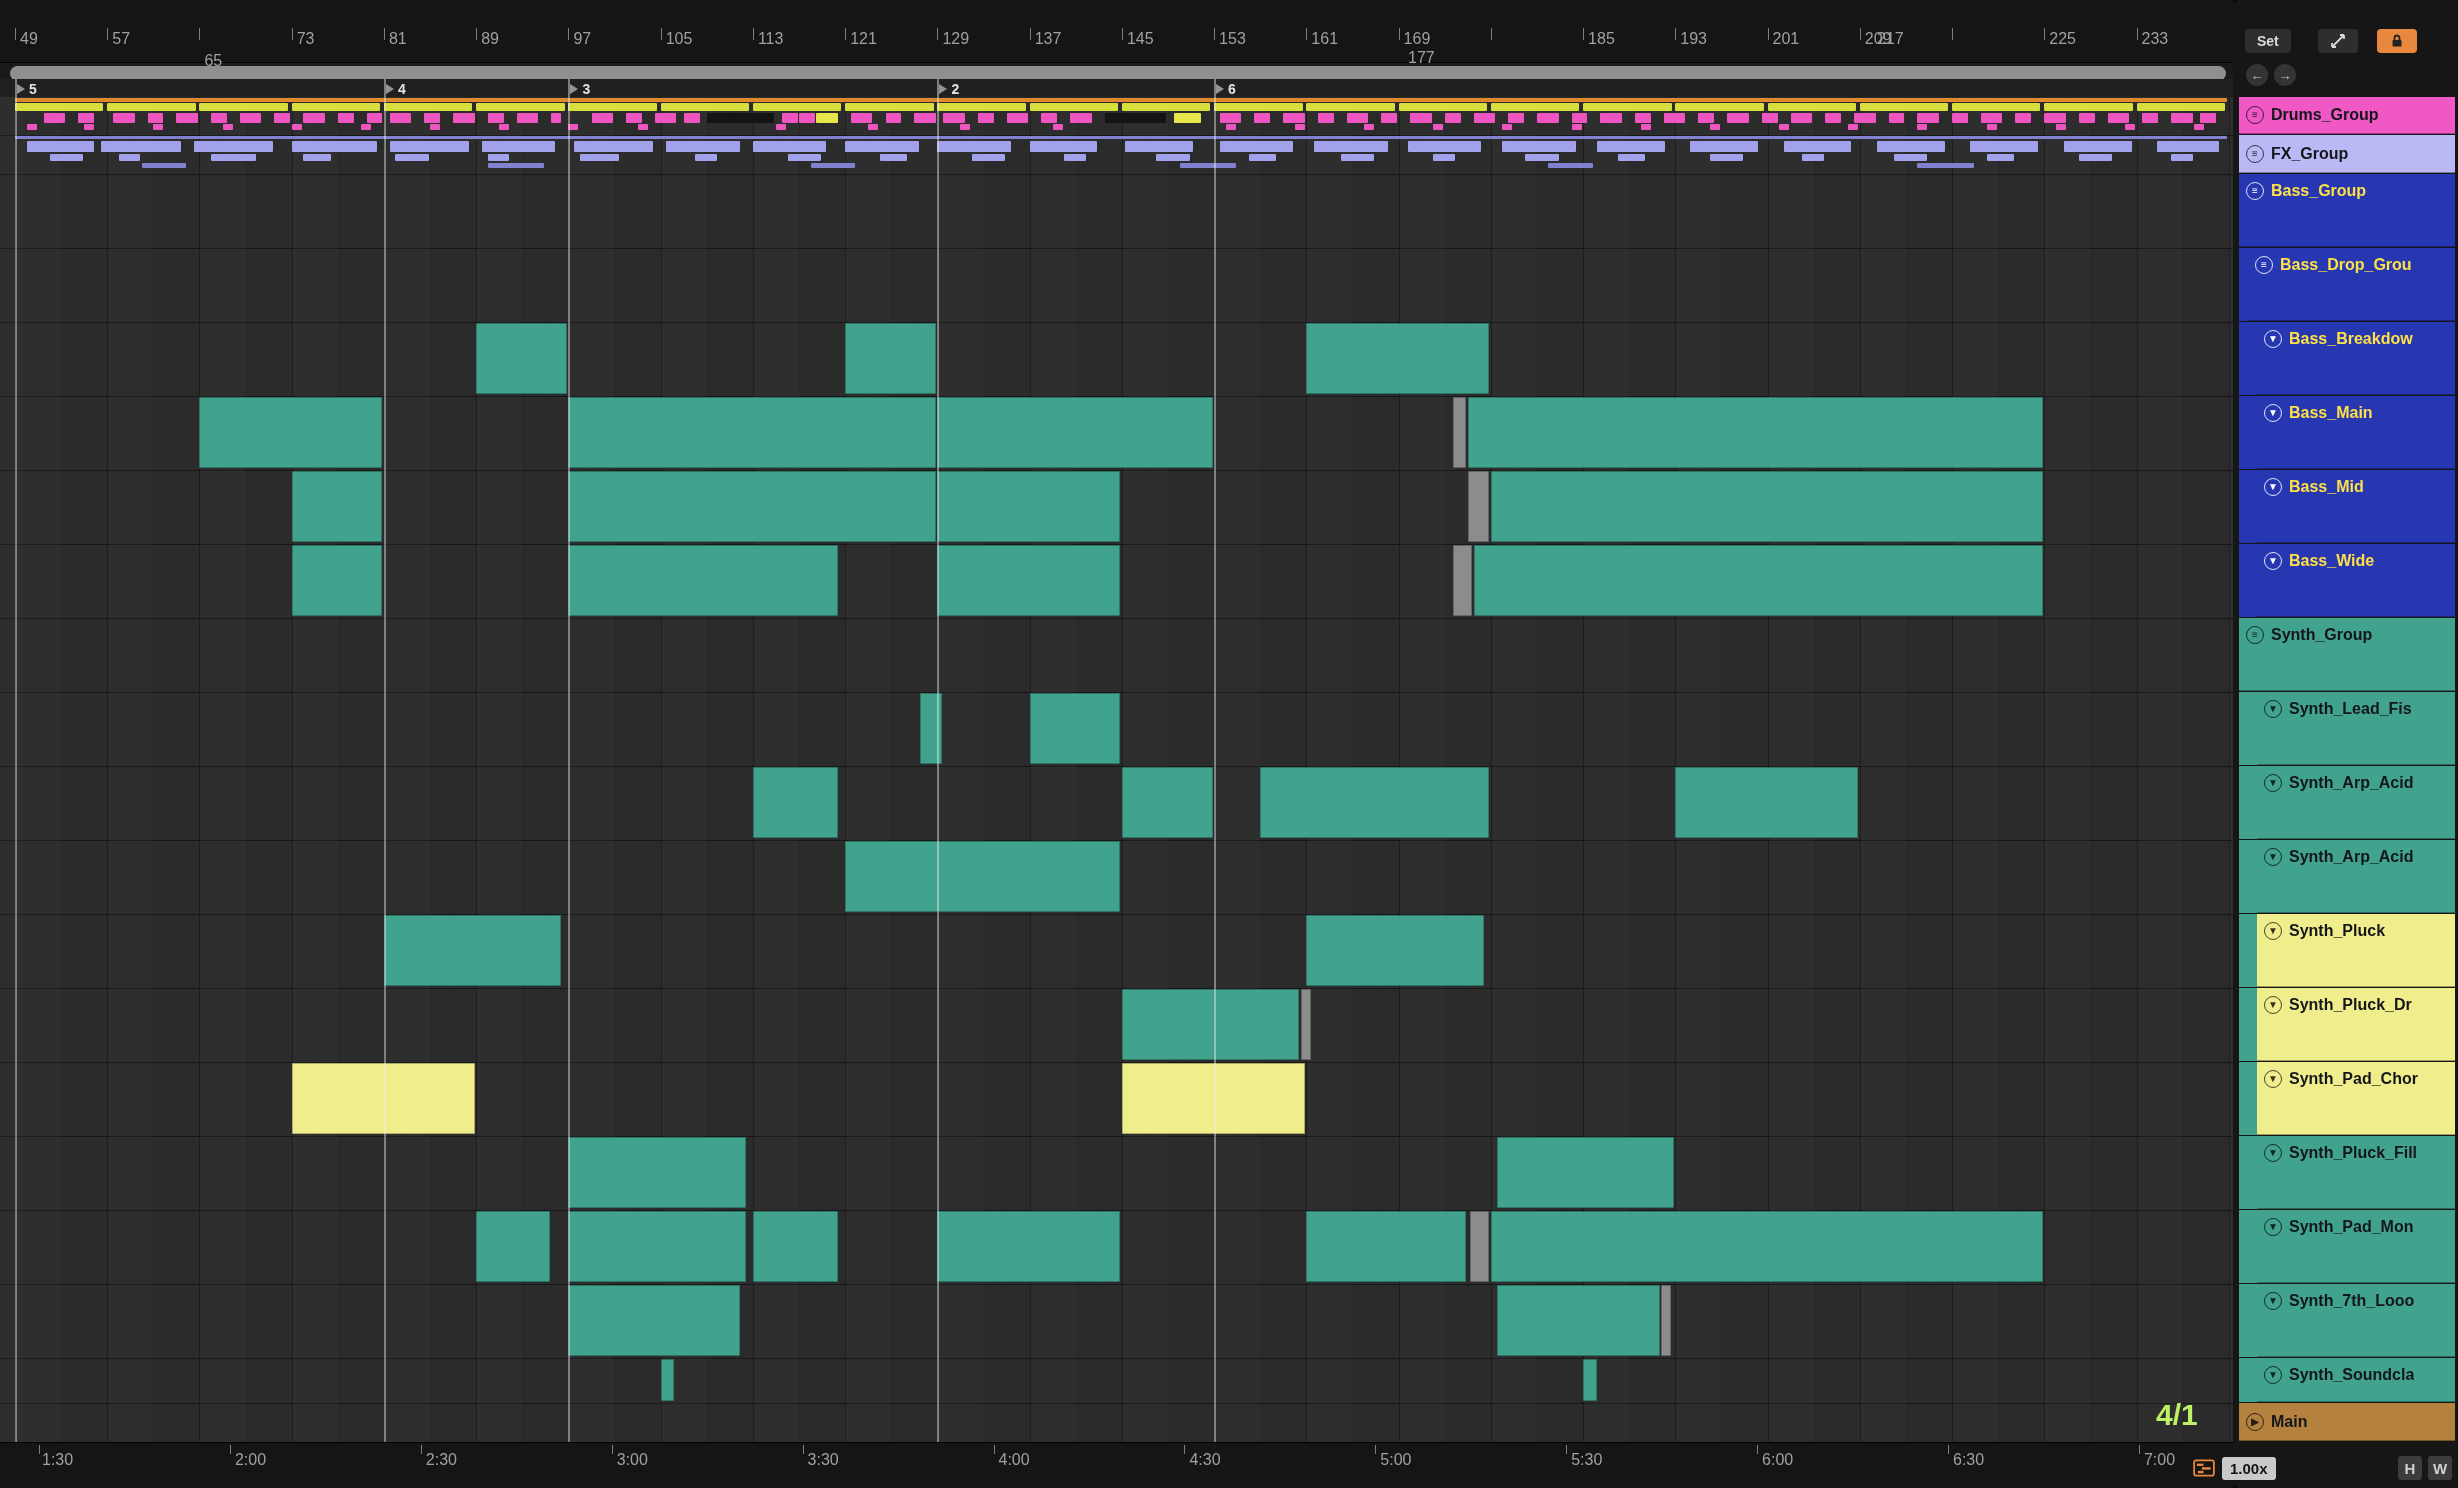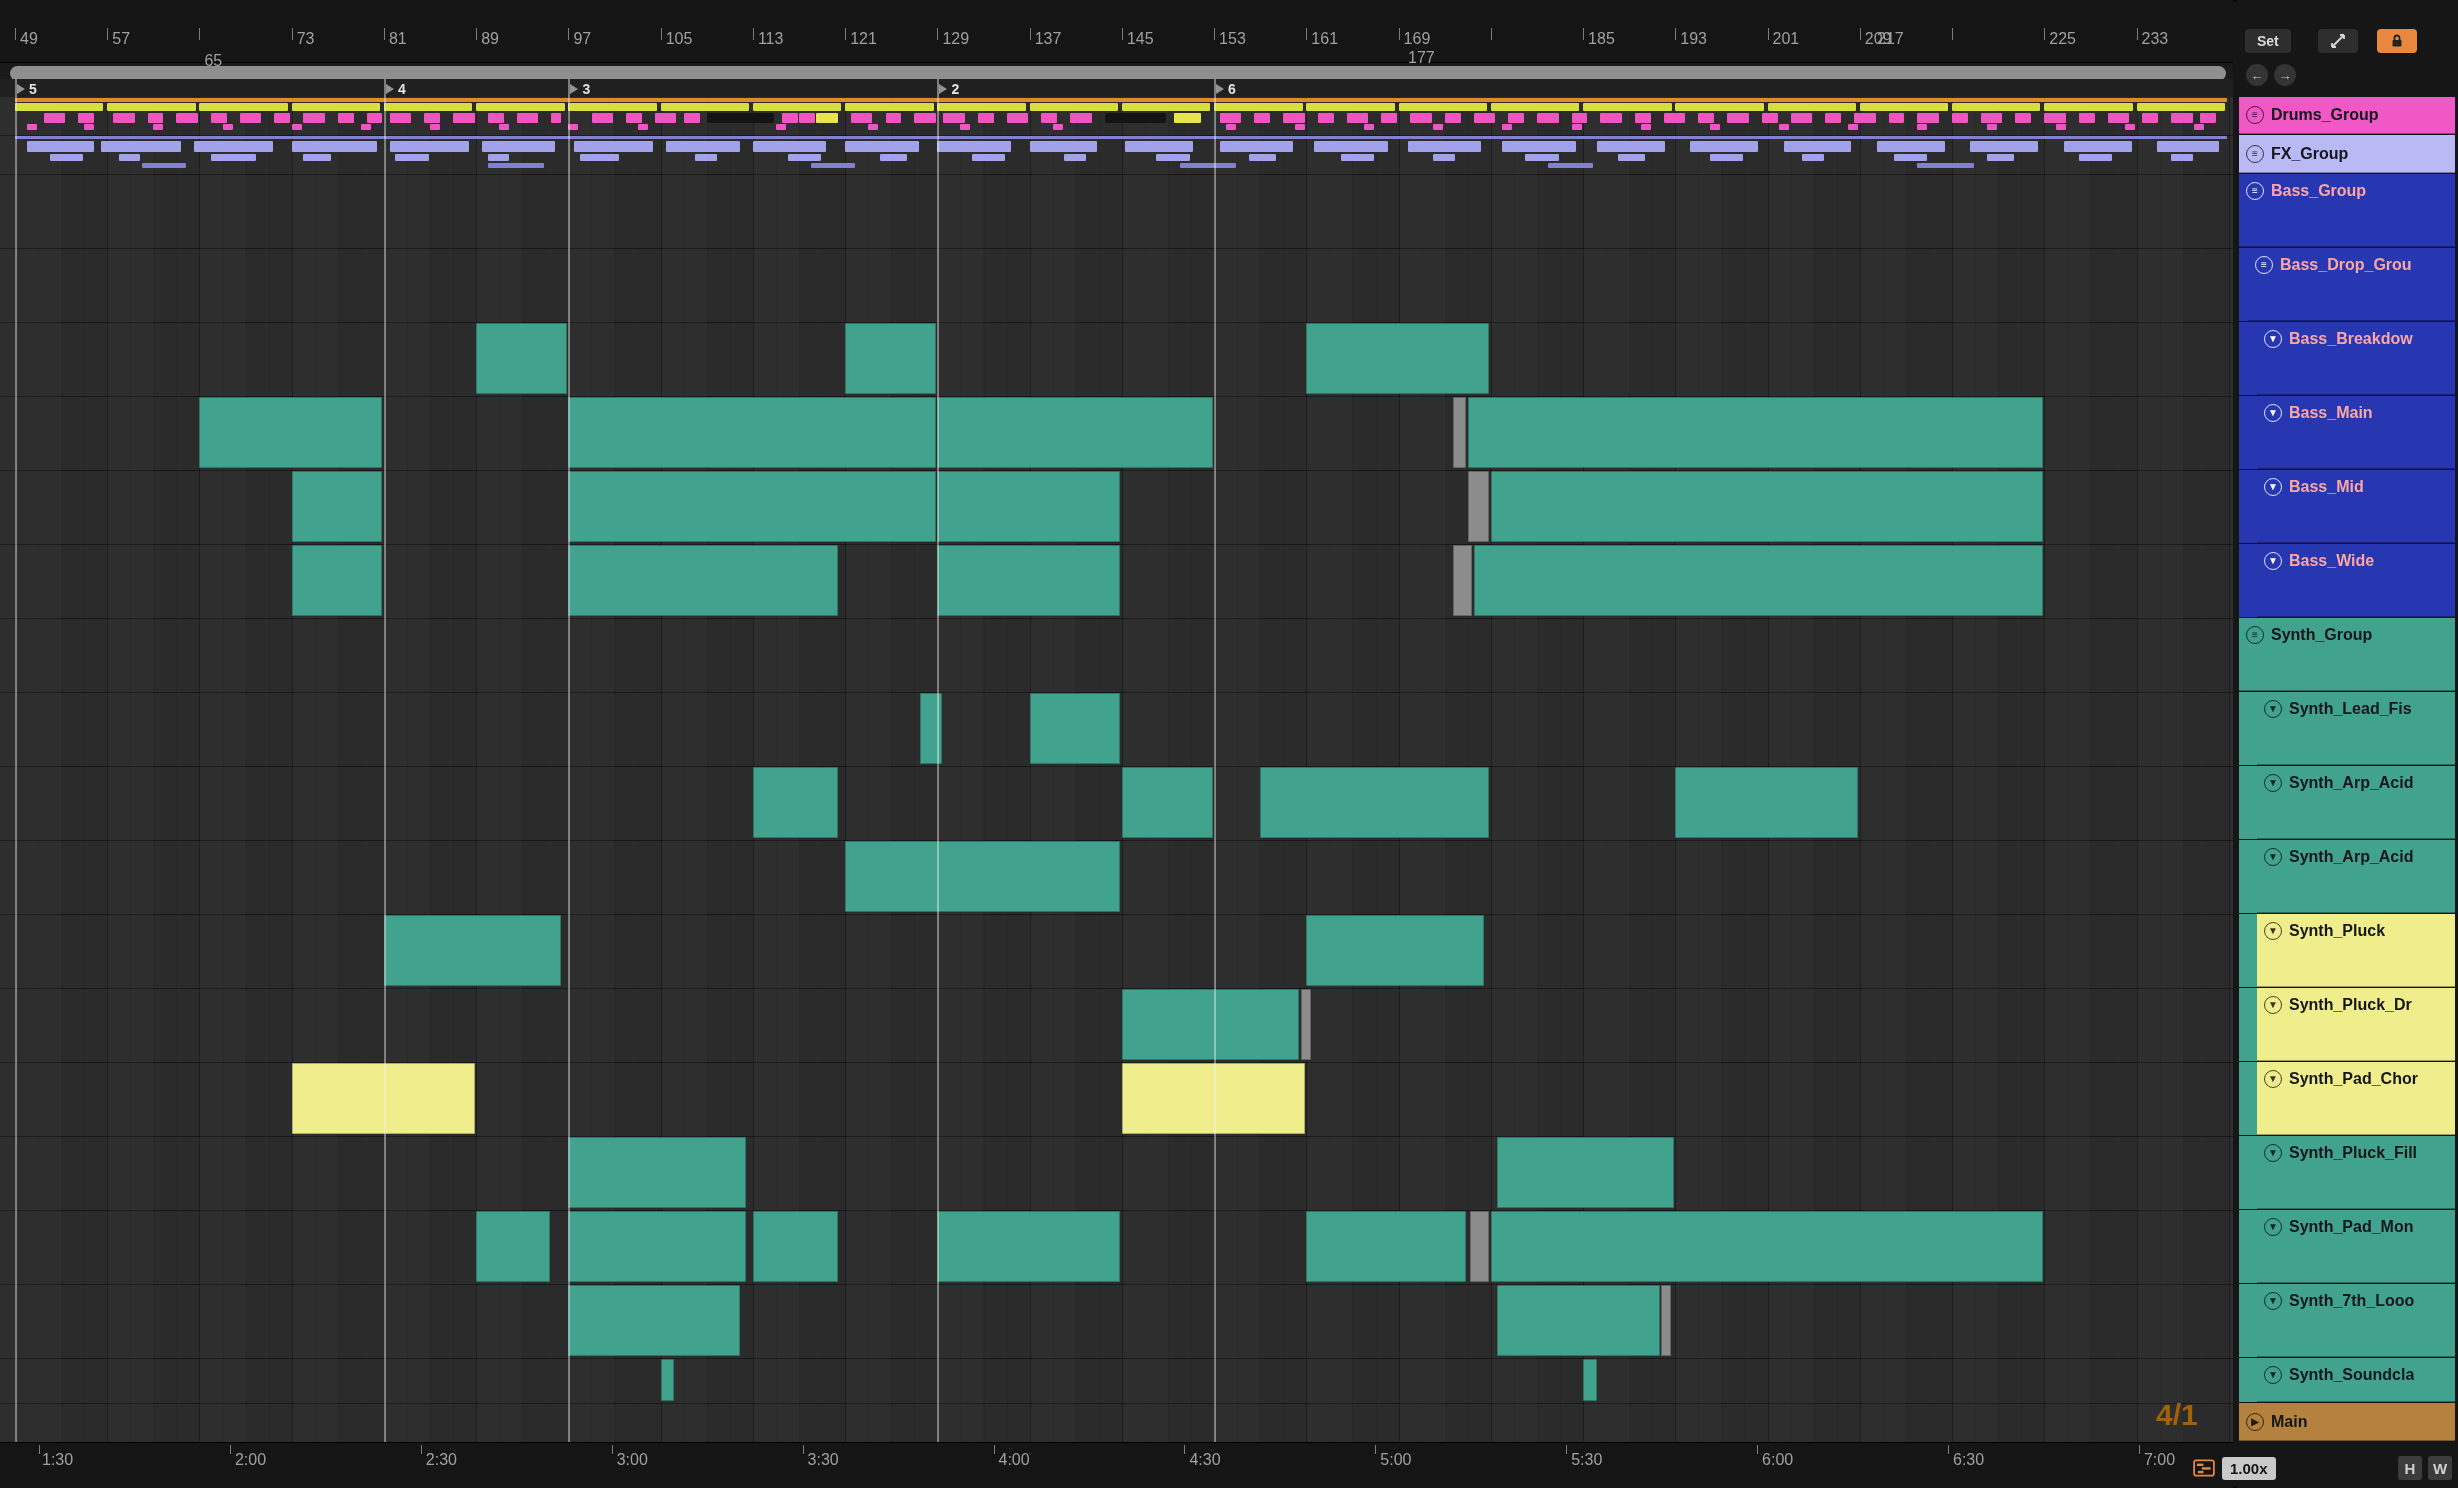--- a/index.html
+++ b/index.html
@@ -35,21 +35,21 @@
   .tex-ck{background-image:
         repeating-linear-gradient(90deg, rgba(0,0,0,.28) 0 1px, transparent 1px 23.06px),
         repeating-linear-gradient(0deg, rgba(0,0,0,.18) 0 1px, transparent 1px 18px),
         radial-gradient(rgba(8,34,29,.5) 1px, transparent 1.7px);
        background-size:auto,auto,9px 6px;}
   .tex-y{background-image:
         repeating-linear-gradient(90deg, rgba(0,0,0,.18) 0 1px, transparent 1px 23.06px),
         radial-gradient(rgba(95,88,10,.55) 1px, transparent 1.7px);
        background-size:auto,8px 6px;}
   .locline{position:absolute;top:79px;height:1363px;width:2px;background:rgba(240,240,240,.45);z-index:6;}
-  .grid-label{position:absolute;left:2156px;top:1398px;font-size:30px;font-weight:bold;color:#a16207;z-index:7;}
+  .grid-label{position:absolute;left:2156px;top:1398px;font-size:30px;font-weight:bold;color:#bef264;z-index:7;}
   .ruler-bottom{position:absolute;left:0;top:1442px;width:100%;height:46px;background:#151515;border-top:1px solid #000;}
   .ttick{position:absolute;top:2px;width:1px;height:9px;background:#7d7d7d;}
   .tlabel{position:absolute;top:8px;font-size:16px;color:#a0a0a0;}
   
   .sidebar{position:absolute;left:2237px;top:0;width:221px;height:1488px;background:#161616;}
   .sb-top{position:absolute;left:0;top:0;width:100%;height:97px;}
   button{font-family:"Liberation Sans",sans-serif;border:none;cursor:pointer;}
   .set-btn{position:absolute;left:8px;top:29px;height:24px;padding:0 12px;background:#2e2e2e;color:#dcdcdc;
            border-radius:4px;font-size:14px;font-weight:bold;}
   .sq-btn{position:absolute;top:29px;width:40px;height:24px;border-radius:4px;display:flex;align-items:center;justify-content:center;}
@@ -59,21 +59,21 @@
             font-size:13px;display:flex;align-items:center;justify-content:center;padding:0;}
   .cb1{left:9px;} .cb2{left:37px;}
   .thead{position:absolute;left:2px;width:216px;overflow:hidden;}
   .tinner{height:100%;display:flex;align-items:flex-start;gap:7px;padding:8px 4px 0 7px;box-sizing:border-box;
           border-bottom:1px solid rgba(0,0,0,.35);}
   .thead.thin .tinner{align-items:center;padding-top:0;}
   .circ{flex:0 0 auto;width:18px;height:18px;border:1.7px solid rgba(0,0,0,.7);border-radius:50%;color:rgba(0,0,0,.78);
         font-size:10px;line-height:15px;text-align:center;font-weight:bold;box-sizing:border-box;}
   .tname{font-size:16px;font-weight:bold;color:#14161a;white-space:nowrap;overflow:hidden;}
   .tinner.light .circ{border-color:rgba(255,255,255,.85);color:#fff;}
-  .tinner.light .tname{color:#fca5a5;}
+  .tinner.light .tname{color:#fde047;}
   
   .bottom-controls{position:absolute;left:2192px;top:1453px;width:260px;height:30px;display:flex;align-items:center;gap:6px;z-index:8;}
   .mini-icon{width:24px;height:24px;display:flex;align-items:center;justify-content:center;}
   .speed-box{background:#c9c9c9;color:#141414;font-size:15px;font-weight:bold;border-radius:3px;padding:3px 8px;}
   .spacer{flex:1;}
   .hw-btn{width:24px;height:24px;background:#3c3c3c;color:#cfcfcf;font-size:15px;font-weight:bold;border-radius:3px;
           display:flex;align-items:center;justify-content:center;}
 </style>
 </head>
 <body>

